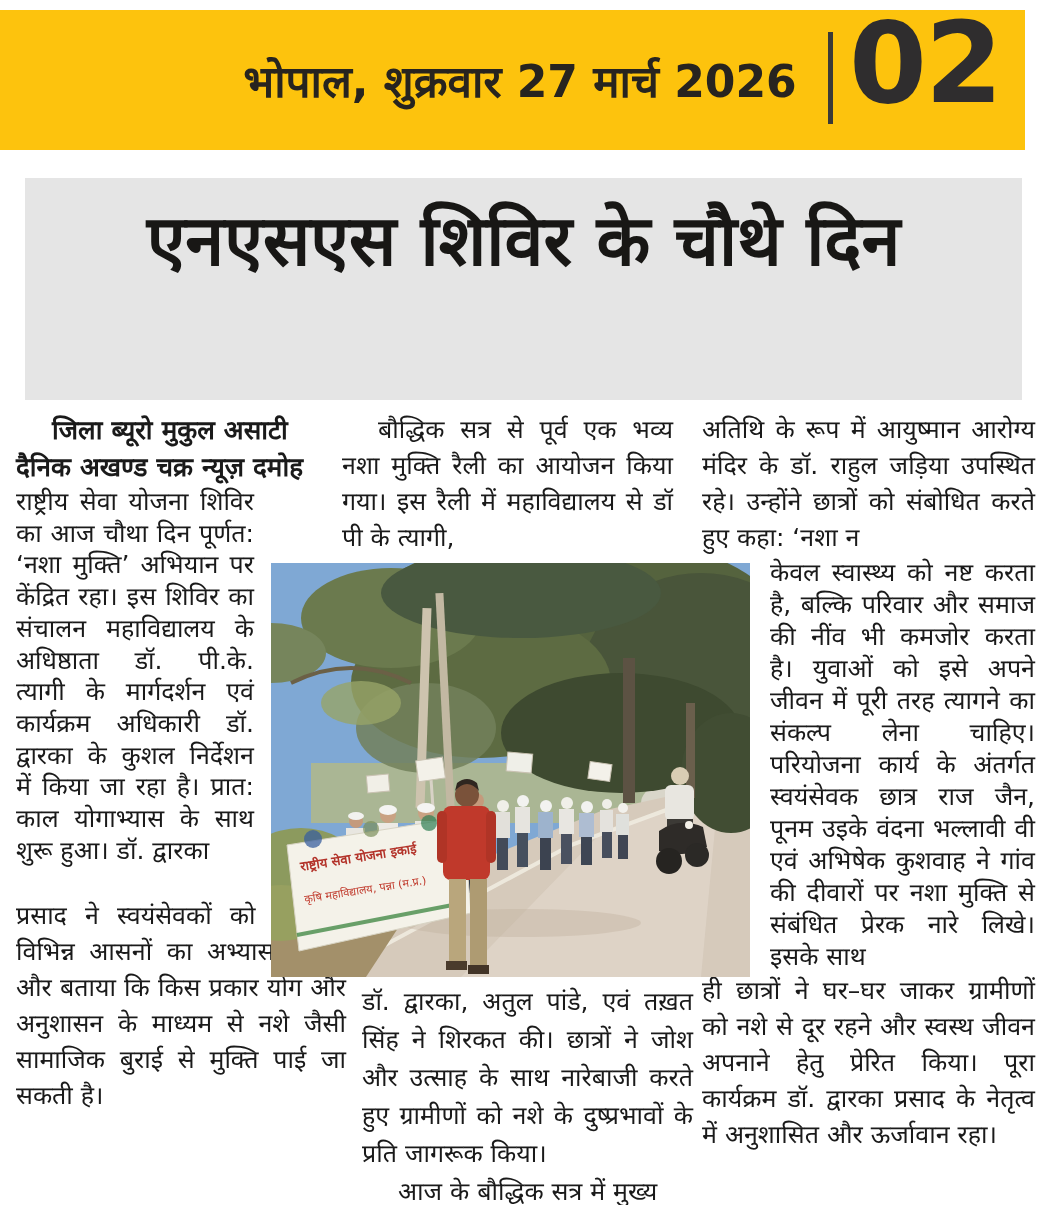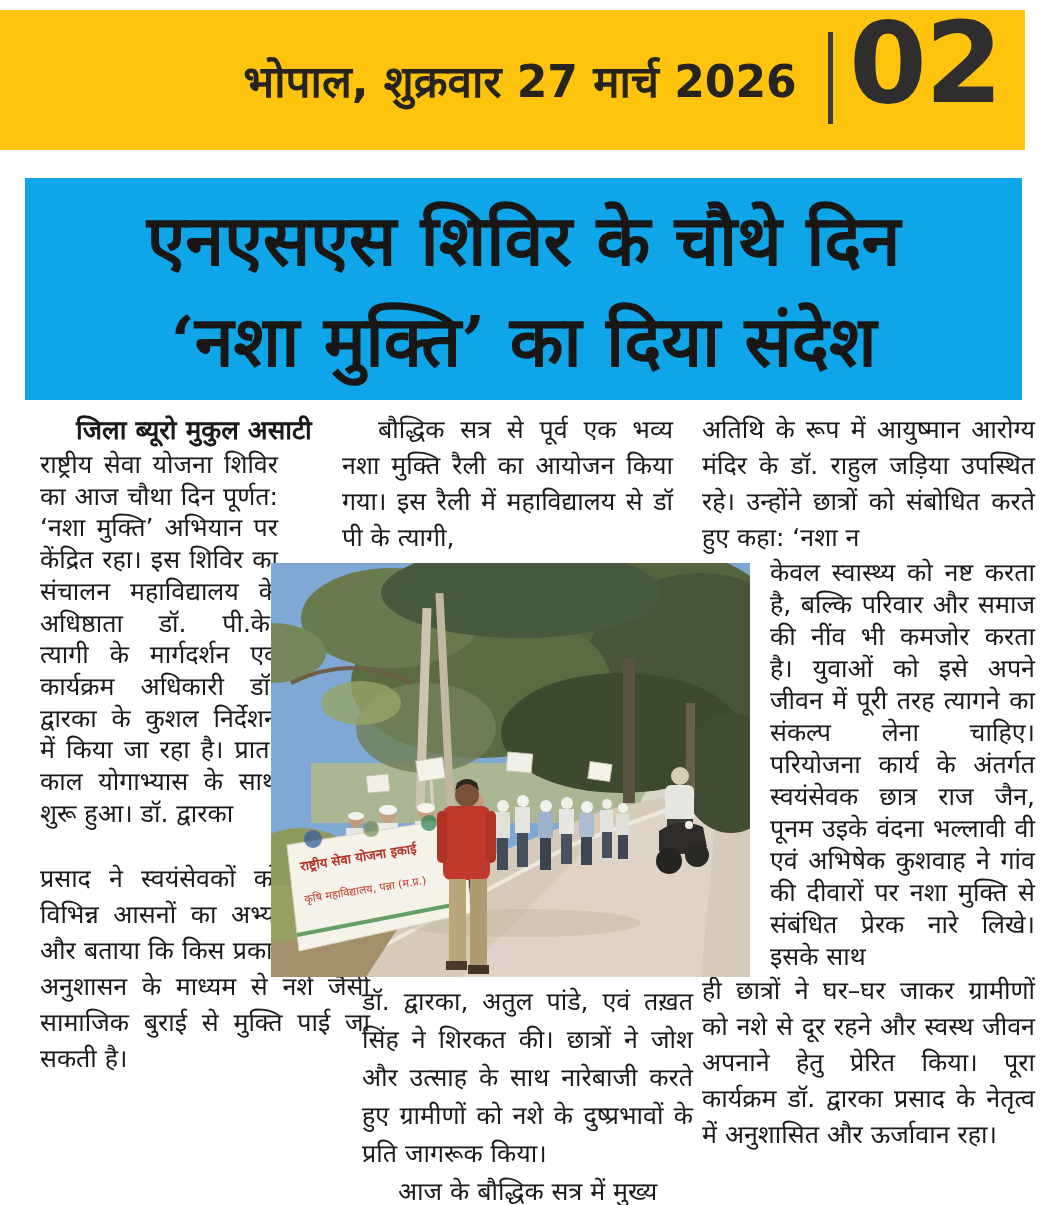--- a/index.html
+++ b/index.html
@@ -14,32 +14,32 @@
     position:absolute;left:210px;top:40px;width:620px;text-align:center;
     font-size:44px;font-weight:bold;color:#27241f;letter-spacing:0px;
   }
   .masthead-divider{position:absolute;left:828px;top:22px;width:5px;height:92px;background:#3a3a38;}
   .masthead-page{
     position:absolute;left:845px;top:-12px;width:160px;text-align:center;
     font-size:112px;font-weight:bold;color:#2f2d2e;letter-spacing:-2px;
   }
   
   .headline-box{
-    position:absolute;left:25px;top:178px;width:997px;height:222px;background:#0ea5e9;
+    position:absolute;left:25px;top:178px;width:997px;height:222px;background:#e5e5e5;
     text-align:center;
   }
   .headline-line{
     font-family:"DejaVu Serif","DejaVu Sans",serif;font-weight:bold;color:#181715;
     font-size:70px;line-height:101px;white-space:nowrap;
   }
   .headline-box .headline-line:first-child{margin-top:12px;}
   
   .col{position:absolute;top:412px;font-size:25px;line-height:36px;text-align:justify;}
   .col p{margin:0;padding:0;text-align:justify;}
-  .col1{left:40px;width:330px;}
+  .col1{left:16px;width:330px;}
   .col2{left:342px;width:331px;}
   .col3{left:702px;width:333px;}
   .byline{font-weight:bold;font-size:26px;line-height:37px;white-space:nowrap;overflow:visible;}
   .byline.first{padding-left:36px;}
   .seg-fixed-2{height:74px;overflow:visible;line-height:37px;}
   .seg-fixed-4{height:145px;overflow:visible;}
   .narrow1{width:238px;height:412px;overflow:visible;line-height:31.7px;text-align:justify;}
   .narrow3{margin-left:68px;width:265px;height:416px;overflow:visible;line-height:32px;text-align:justify;}
   .indent{text-indent:36px;}
   .col2-bottom{position:absolute;left:362px;top:983px;width:331px;font-size:25px;line-height:38px;text-align:justify;}
@@ -54,25 +54,25 @@
 <div class="page">
 
   <div class="masthead">
     <div class="masthead-date">भोपाल, शुक्रवार 27 मार्च 2026</div>
     <div class="masthead-divider"></div>
     <div class="masthead-page">02</div>
   </div>
 
   <div class="headline-box">
     <div class="headline-line">एनएसएस शिविर के चौथे दिन</div>
-    <div class="headline-line">‘नशा मुक्ति’ का दिया संदेश</div>
   </div>
 
   <div class="col col1">
     <div class="byline first">जिला ब्यूरो मुकुल असाटी</div>
+    <div class="byline">दैनिक अखण्ड चक्र न्यूज़ दमोह</div>
     <div class="narrow1">राष्ट्रीय सेवा योजना शिविर का आज चौथा दिन पूर्णत: ‘नशा मुक्ति’ अभियान पर केंद्रित रहा। इस शिविर का संचालन महाविद्यालय के अधिष्ठाता डॉ. पी.के. त्यागी के मार्गदर्शन एवं कार्यक्रम अधिकारी डॉ. द्वारका के कुशल निर्देशन में किया जा रहा है। प्रात: काल योगाभ्यास के साथ शुरू हुआ। डॉ. द्वारका</div>
     <p>प्रसाद ने स्वयंसेवकों को योग के विभिन्न आसनों का अभ्यास कराया और बताया कि किस प्रकार योग और अनुशासन के माध्यम से नशे जैसी सामाजिक बुराई से मुक्ति पाई जा सकती है।</p>
   </div>
 
   <div class="col col2">
     <p class="seg-fixed-4 indent">बौद्धिक सत्र से पूर्व एक भव्य नशा मुक्ति रैली का आयोजन किया गया। इस रैली में महाविद्यालय से डॉ पी के त्यागी,</p>
   </div>
 
   <div class="col2-bottom">
     <p>डॉ. द्वारका, अतुल पांडे, एवं तख़त सिंह ने शिरकत की। छात्रों ने जोश और उत्साह के साथ नारेबाजी करते हुए ग्रामीणों को नशे के दुष्प्रभावों के प्रति जागरूक किया।</p>

